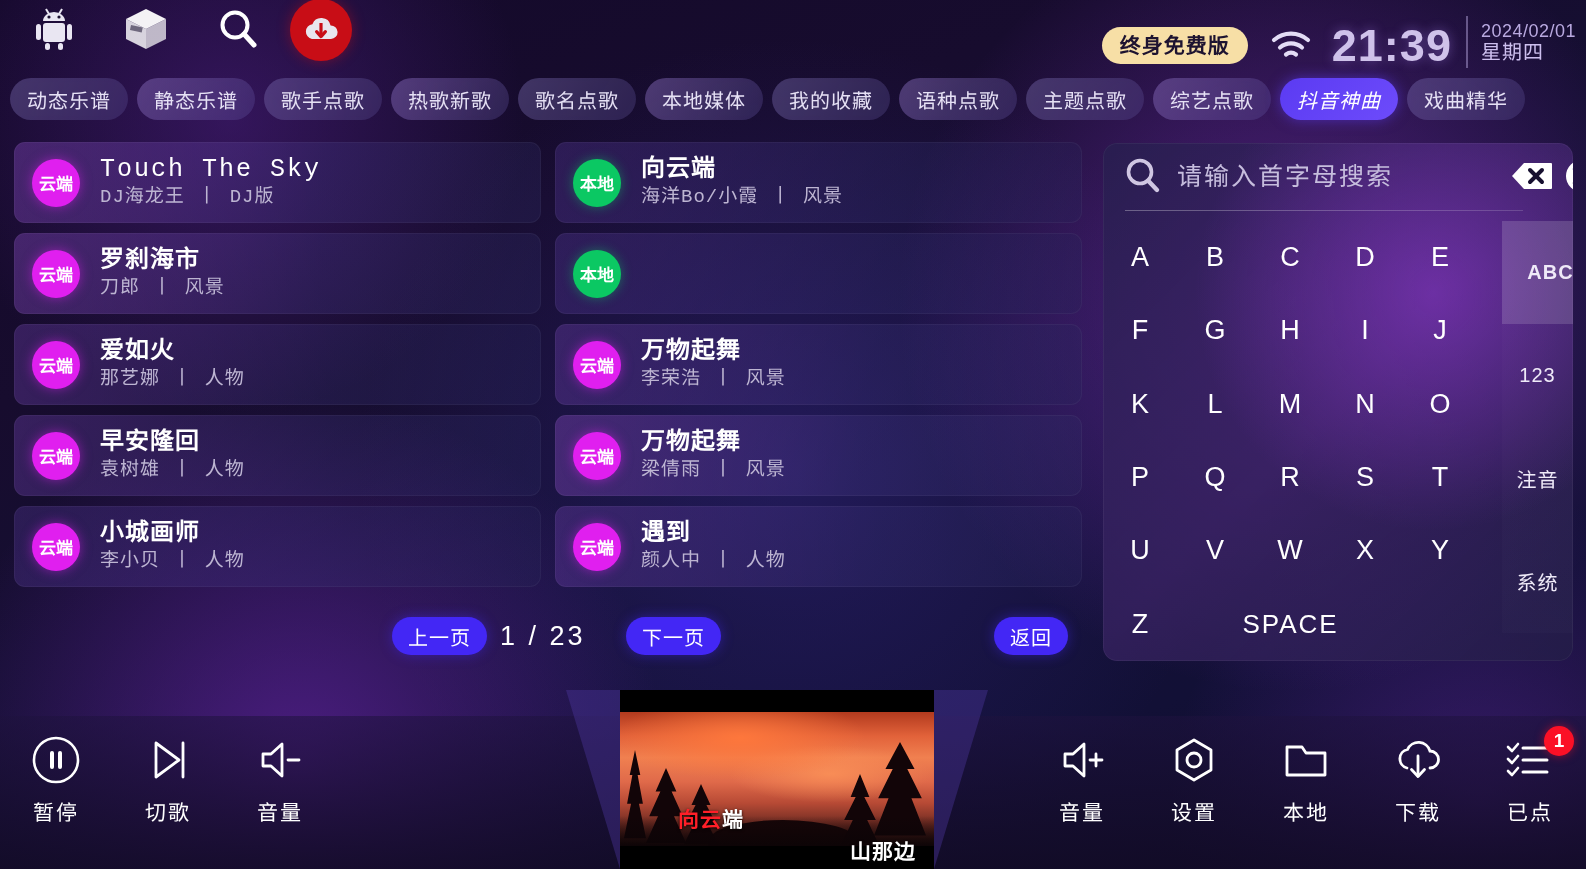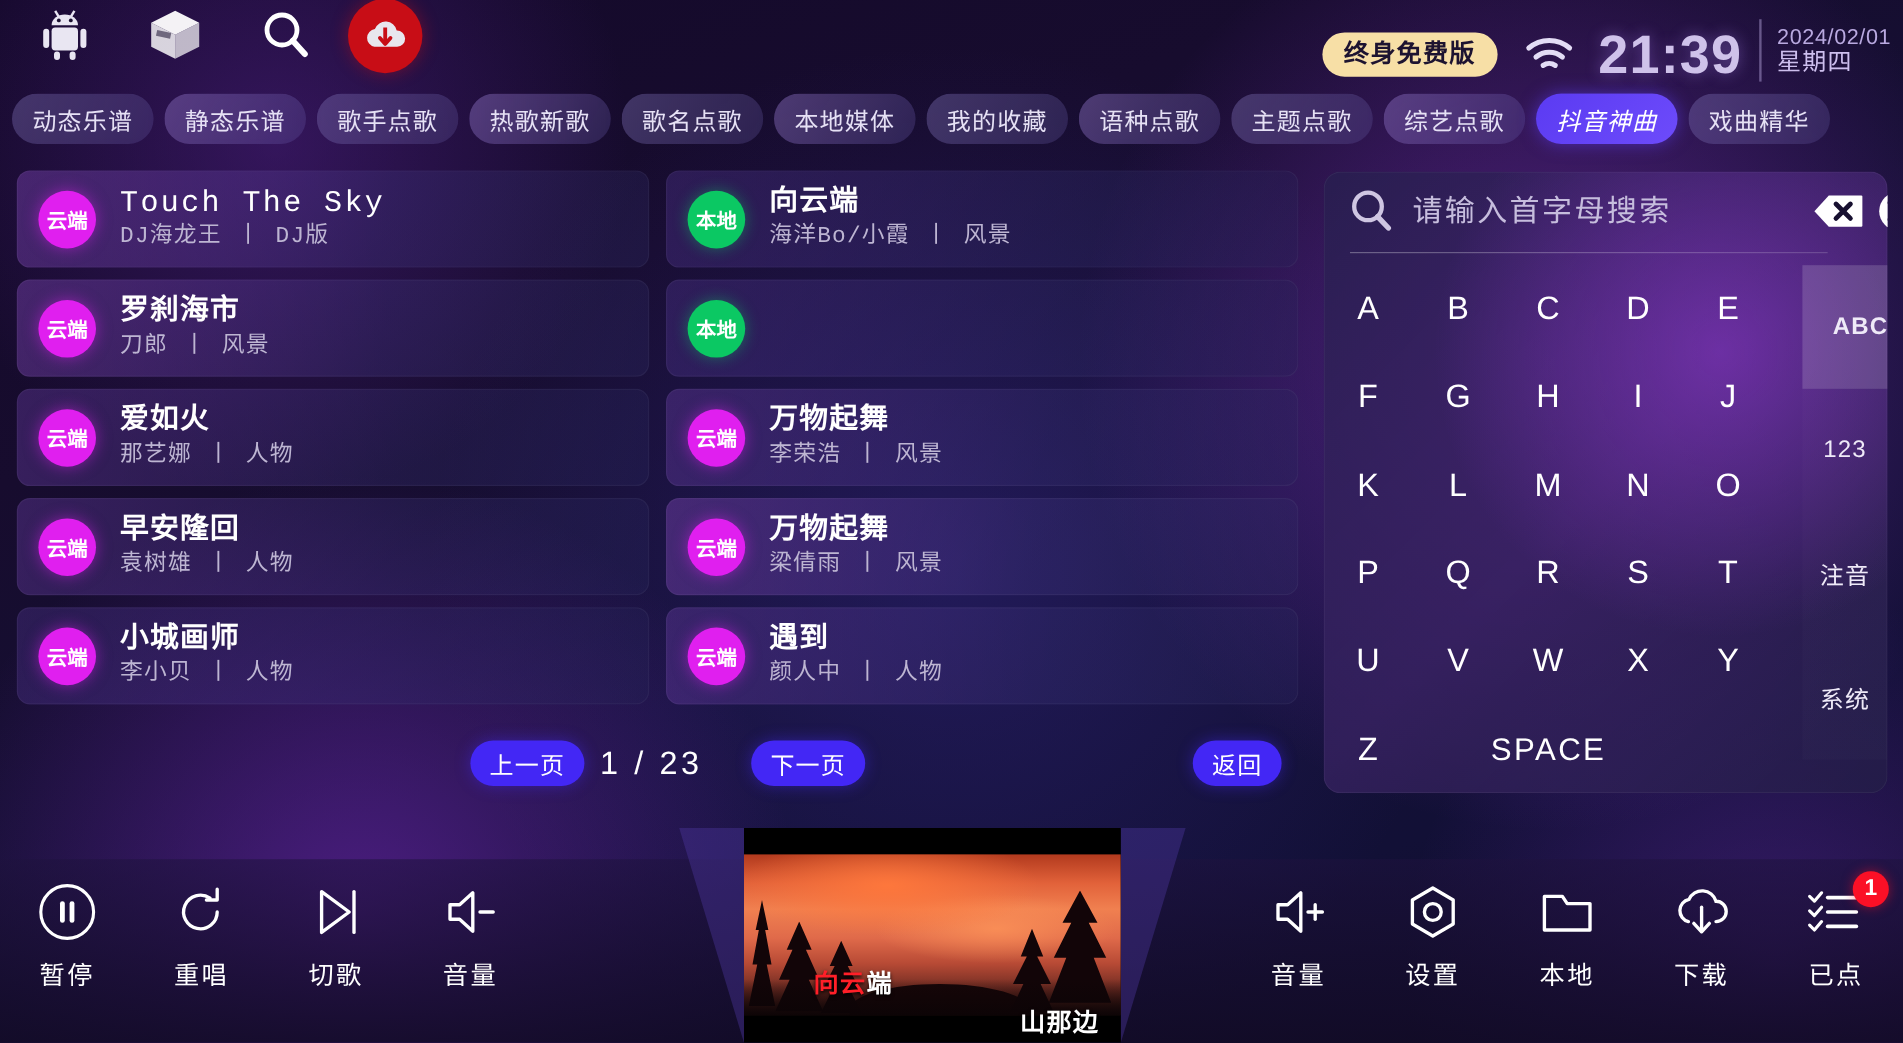--- a/index.html
+++ b/index.html
@@ -498,29 +498,20 @@
           <svg width="50" height="50" viewBox="0 0 50 50">
             <circle cx="25" cy="25" r="22" fill="none" stroke="#ffffff" stroke-width="2.6"></circle>
             <rect x="19" y="16" width="4" height="18" rx="2" fill="#ffffff"></rect>
             <rect x="27" y="16" width="4" height="18" rx="2" fill="#ffffff"></rect>
           </svg>
         </div>
         <div class="blabel">暂停</div>
       </div>
 
 
-      <div class="bitem">
-        <div class="bicon">
-          <svg width="50" height="50" viewBox="0 0 50 50">
-            <path d="M38 25 A14 14 0 1 1 32 13.5" fill="none" stroke="#ffffff" stroke-width="2.8" stroke-linecap="round"></path>
-            <path d="M38 6 L38 15 L29 15" fill="none" stroke="#ffffff" stroke-width="2.8" stroke-linecap="round" stroke-linejoin="round"></path>
-          </svg>
-        </div>
-        <div class="blabel">重唱</div>
-      </div>
 
       <div class="bitem">
         <div class="bicon">
           <svg width="50" height="50" viewBox="0 0 50 50">
             <path d="M13 8 L36 25 L13 42 Z" fill="none" stroke="#ffffff" stroke-width="2.8" stroke-linejoin="round"></path>
             <line x1="40" y1="8" x2="40" y2="42" stroke="#ffffff" stroke-width="2.8" stroke-linecap="round"></line>
           </svg>
         </div>
         <div class="blabel">切歌</div>
       </div>

